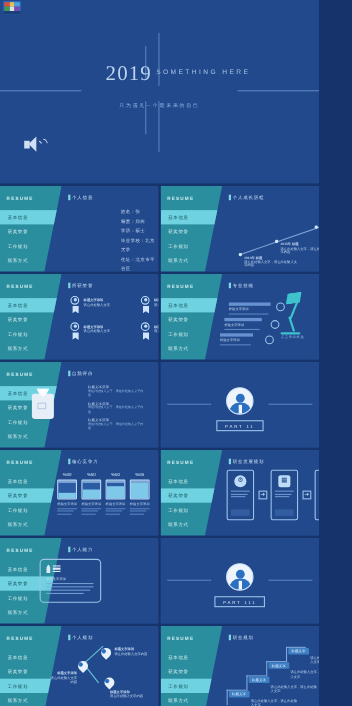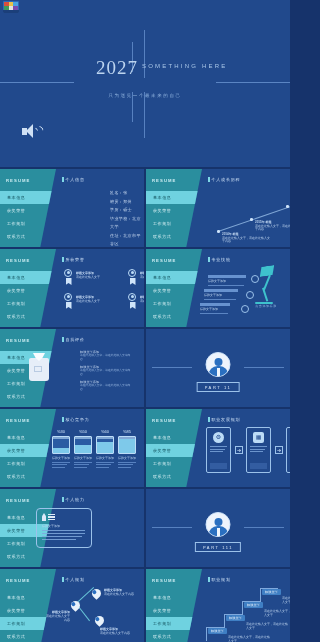--- a/index.html
+++ b/index.html
@@ -237,21 +237,21 @@
       <div class="base"></div>
     </div>
 
     <div class="hero-rule left"></div>
     <div class="hero-rule right"></div>
     <div class="vline v1"></div>
     <div class="vline v2"></div>
     <div class="vline v3"></div>
     <div class="vline v4"></div>
 
-    <div class="hero-year">2027</div>
+    <div class="hero-year">2019</div>
     <div class="hero-eyebrow">SOMETHING HERE</div>
     <div class="hero-sub">只为遇见一个最未来的自己</div>
 
     <div class="speaker">
       <div class="body"></div>
         <div class="horn"></div>
       <div class="w w1"></div>
         <div class="w w2"></div>
     </div>
   </div>

